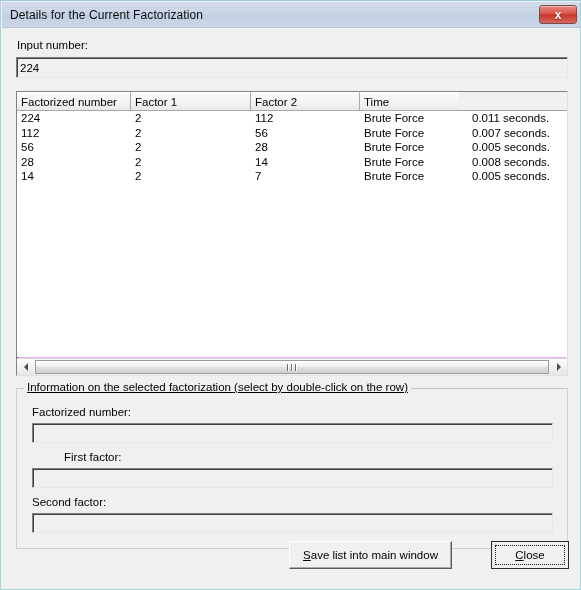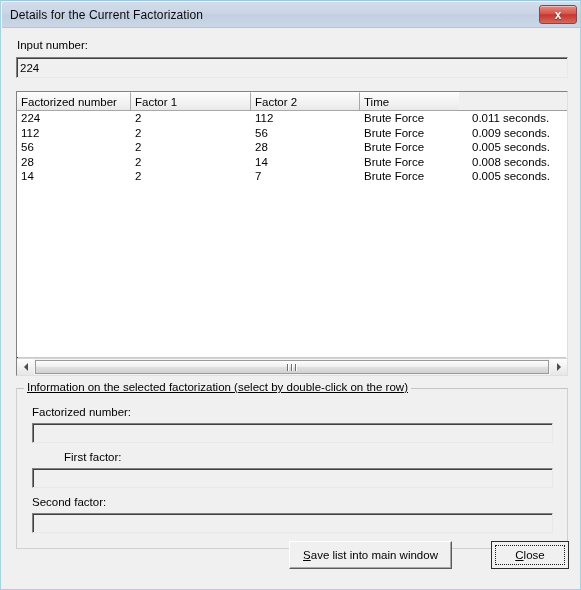--- a/index.html
+++ b/index.html
@@ -320,21 +320,21 @@
           <div class="lv-cell" style="width:120px;">2</div>
           <div class="lv-cell" style="width:109px;">112</div>
           <div class="lv-cell" style="width:108px;">Brute Force</div>
           <div class="lv-cell" style="width:99px;">0.011 seconds.</div>
         </div>
         <div class="lv-row">
           <div class="lv-cell" style="width:114px;">112</div>
           <div class="lv-cell" style="width:120px;">2</div>
           <div class="lv-cell" style="width:109px;">56</div>
           <div class="lv-cell" style="width:108px;">Brute Force</div>
-          <div class="lv-cell" style="width:99px;">0.009 seconds.</div>
+          <div class="lv-cell" style="width:99px;">0.007 seconds.</div>
         </div>
         <div class="lv-row">
           <div class="lv-cell" style="width:114px;">56</div>
           <div class="lv-cell" style="width:120px;">2</div>
           <div class="lv-cell" style="width:109px;">28</div>
           <div class="lv-cell" style="width:108px;">Brute Force</div>
           <div class="lv-cell" style="width:99px;">0.005 seconds.</div>
         </div>
         <div class="lv-row">
           <div class="lv-cell" style="width:114px;">28</div>

